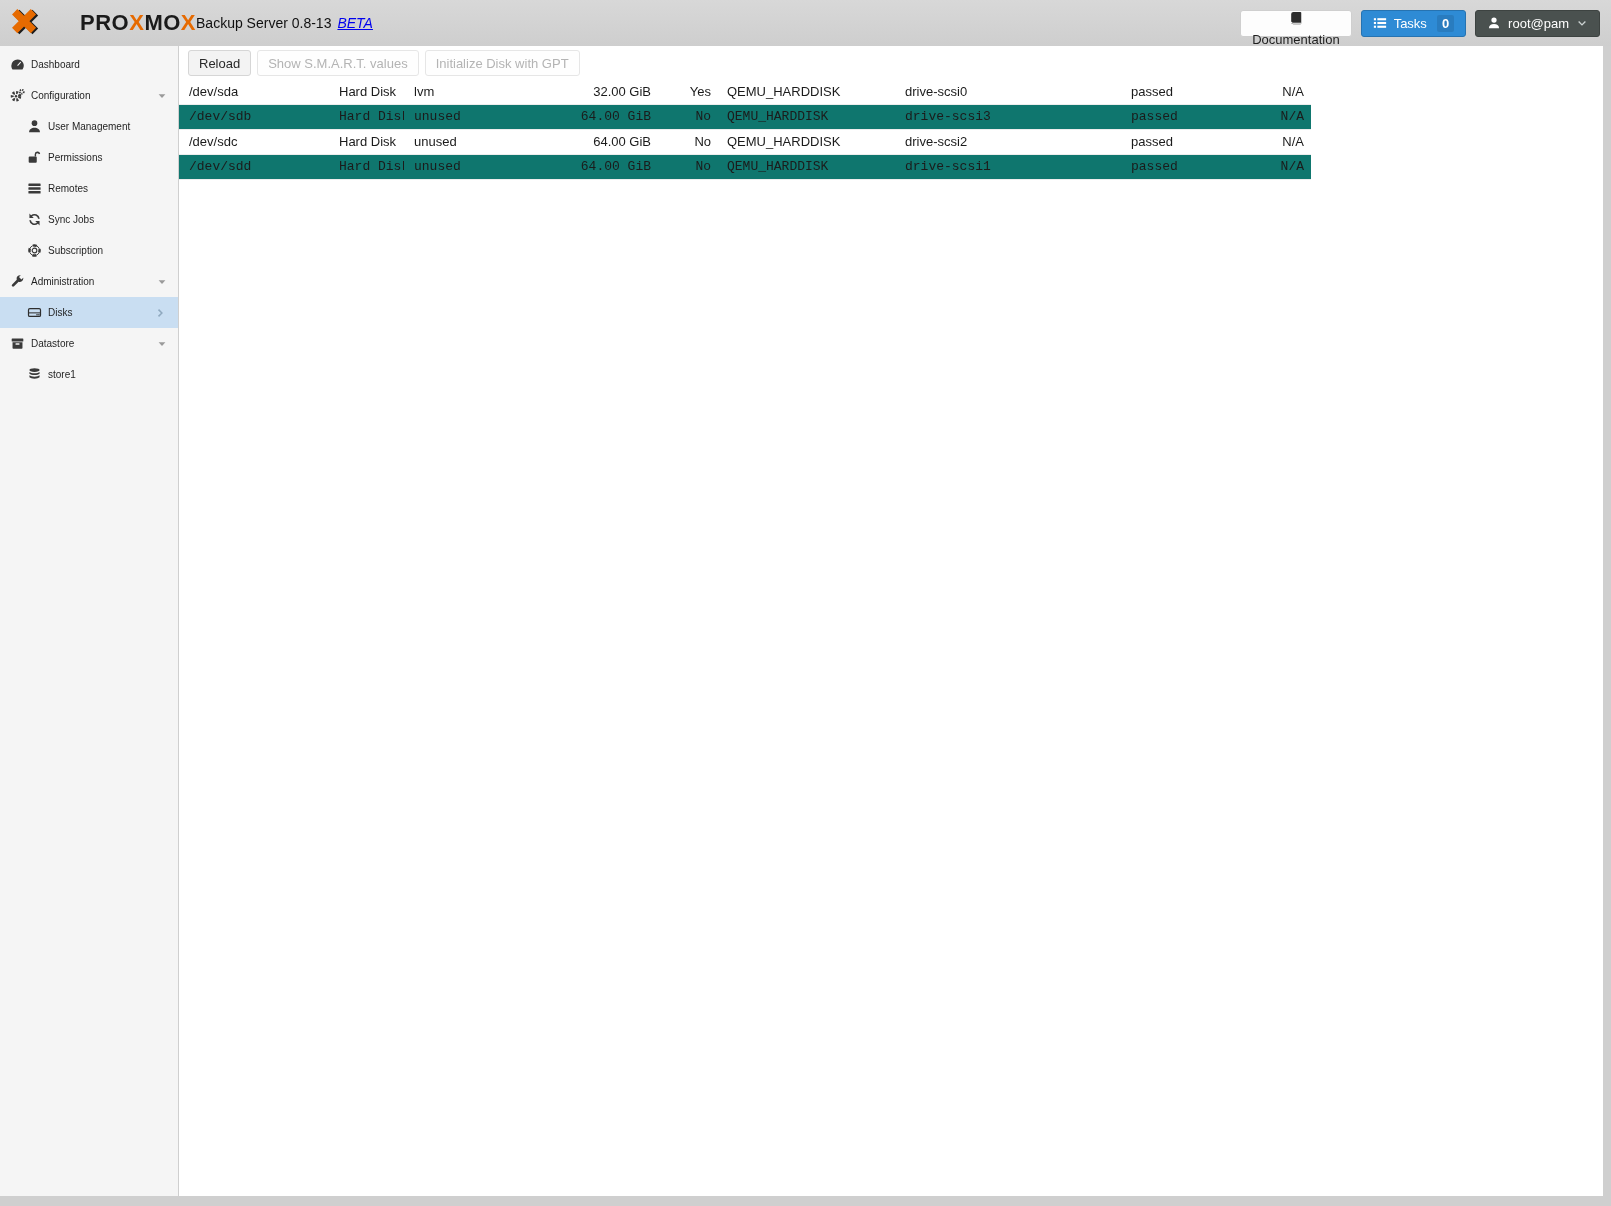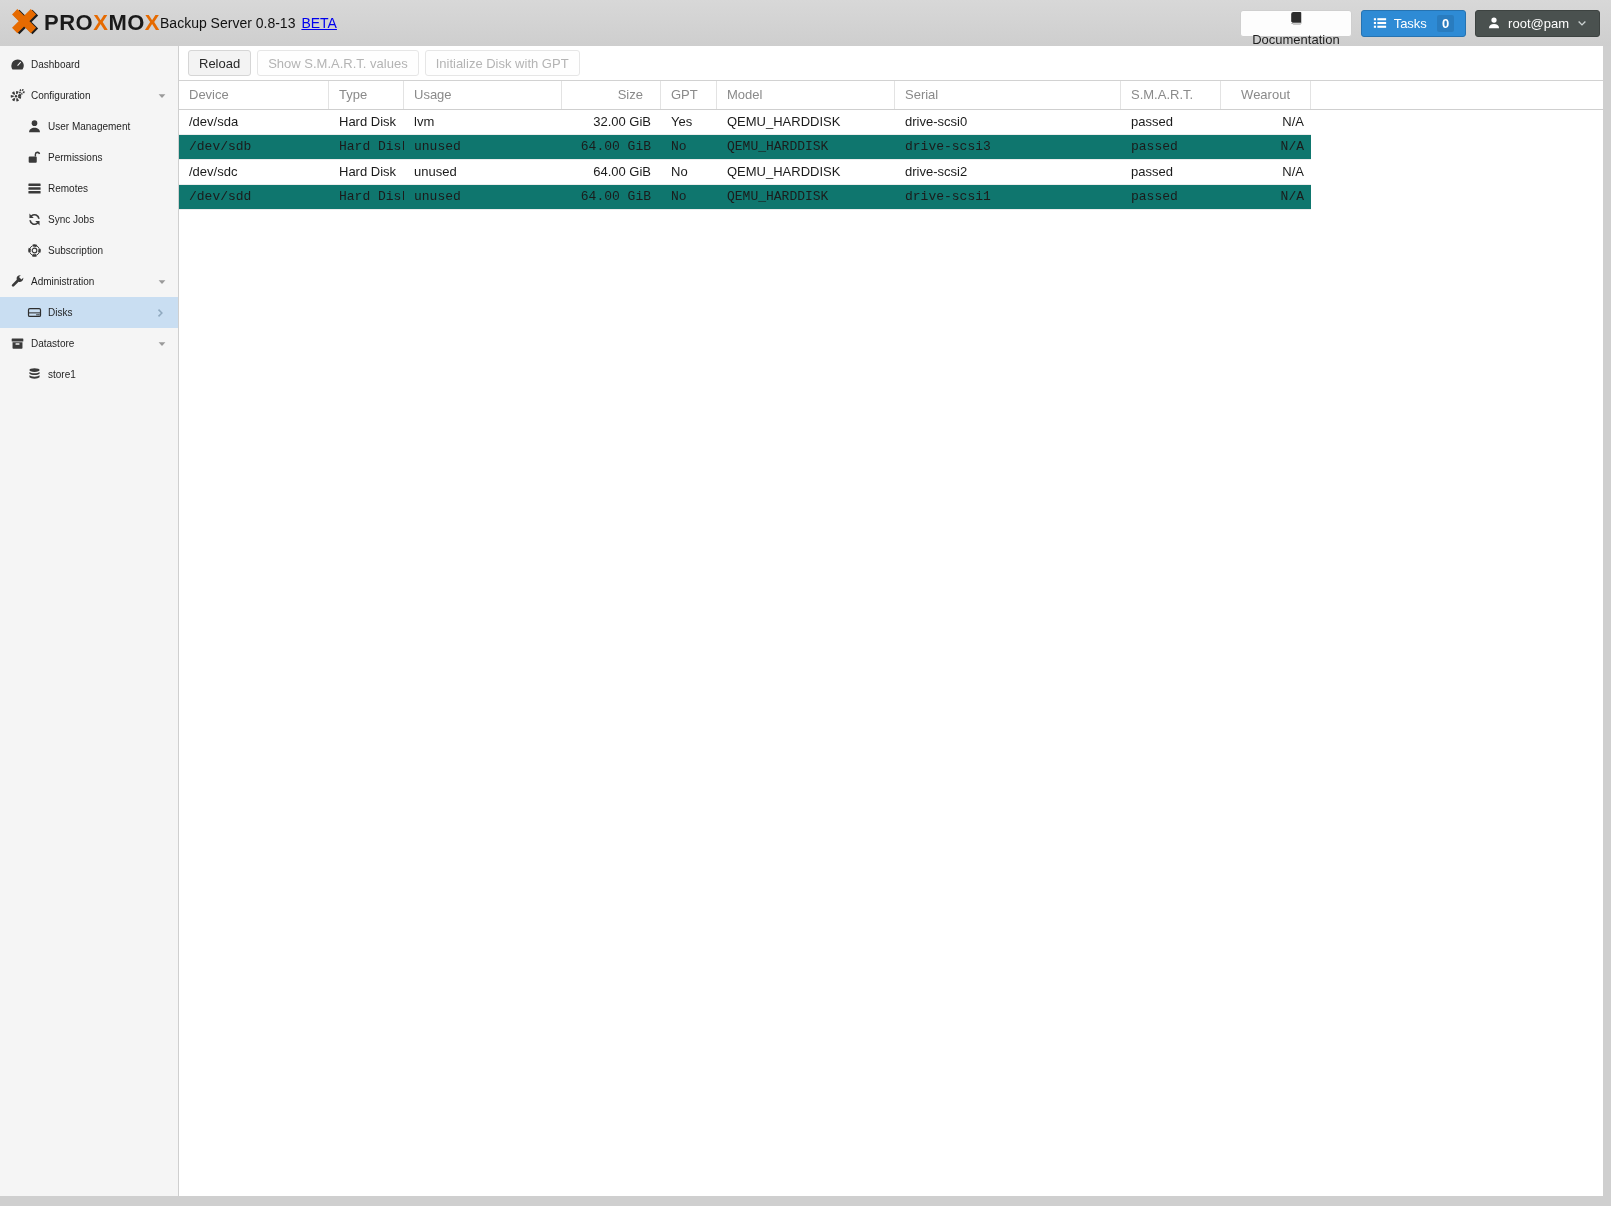--- a/index.html
+++ b/index.html
@@ -12,31 +12,31 @@
   }
 
   
   .topbar {
     height: 46px;
     background: linear-gradient(#d8d8d8, #cecece);
     display: flex;
     align-items: center;
     padding: 0 11px 0 10px;
   }
-  .logo-wrap { display: flex; align-items: center; cursor: pointer; }
+  .logo-wrap { display: flex; align-items: center; cursor: pointer; gap: 36px; }
   .xmark { width: 30px; height: 30px; margin-right: 4px; }
   .logo-text {
     font-size: 22px;
     font-weight: bold;
     letter-spacing: 0.5px;
     color: #1a1a1a;
   }
   .logo-text .orange { color: #e66a00; }
   .app-title { margin-left: 0; font-size: 14px; color: #111; }
-  .beta-link { color: #0000ee; text-decoration: underline; margin-left: 6px; font-size: 14px; cursor: pointer; }
+  .beta-link { color: #0000ee; text-decoration: underline; margin-left: 6px; font-size: 14px; cursor: pointer; font-style: italic; }
   .topbar-right { margin-left: auto; display: flex; align-items: center; gap: 9px; }
   .hbtn {
     height: 27px;
     display: inline-flex;
     align-items: center;
     gap: 7px;
     padding: 0 11px;
     border-radius: 3px;
     font-size: 13px;
     cursor: pointer;
@@ -146,21 +146,21 @@
   .c-usage   { width: 158px; }
   .c-size    { width: 99px; }
   .c-gpt     { width: 56px; }
   .c-model   { width: 178px; }
   .c-serial  { width: 226px; }
   .c-smart   { width: 100px; }
   .c-wearout { width: 90px; }
   .gh-cell.c-size    { padding-right: 17px; text-align: right; }
   .gh-cell.c-wearout { padding-right: 20px; text-align: right; }
   .g-cell.c-size     { text-align: right; }
-  .g-cell.c-gpt      { padding-right: 6px; }
+  .g-cell.c-gpt      { text-align: right; padding-right: 6px; }
   .g-cell.c-wearout  { text-align: right; padding-right: 7px; }
 </style>
 </head>
 <body>
 
 <div class="topbar">
   <div class="logo-wrap">
     <svg class="xmark" viewBox="0 0 32 32">
       <path d="M7 5 L27 25 M27 5 L7 25" stroke="#1c1c1c" stroke-width="8.5" fill="none"></path>
       <path d="M5 4 L25 24 M25 4 L5 24" stroke="#e66a00" stroke-width="8" fill="none"></path>
@@ -338,32 +338,20 @@
   </div>
 
   <div class="main">
 
     <div class="toolbar">
       <div class="tbtn tbtn-normal">Reload</div>
       <div class="tbtn tbtn-disabled">Show S.M.A.R.T. values</div>
       <div class="tbtn tbtn-disabled">Initialize Disk with GPT</div>
     </div>
 
-    <div class="grid-header">
-      <div class="gh-cell c-device">Device</div>
-      <div class="gh-cell c-type">Type</div>
-      <div class="gh-cell c-usage">Usage</div>
-      <div class="gh-cell c-size">Size</div>
-      <div class="gh-cell c-gpt">GPT</div>
-      <div class="gh-cell c-model">Model</div>
-      <div class="gh-cell c-serial">Serial</div>
-      <div class="gh-cell c-smart">S.M.A.R.T.</div>
-      <div class="gh-cell c-wearout">Wearout</div>
-      <div class="gh-cell gh-fill"></div>
-    </div>
 
     <div>
 
       <div class="grid-row">
         <div class="g-cell c-device">/dev/sda</div>
         <div class="g-cell c-type">Hard Disk</div>
         <div class="g-cell c-usage">lvm</div>
         <div class="g-cell c-size">32.00 GiB</div>
         <div class="g-cell c-gpt">Yes</div>
         <div class="g-cell c-model">QEMU_HARDDISK</div>

